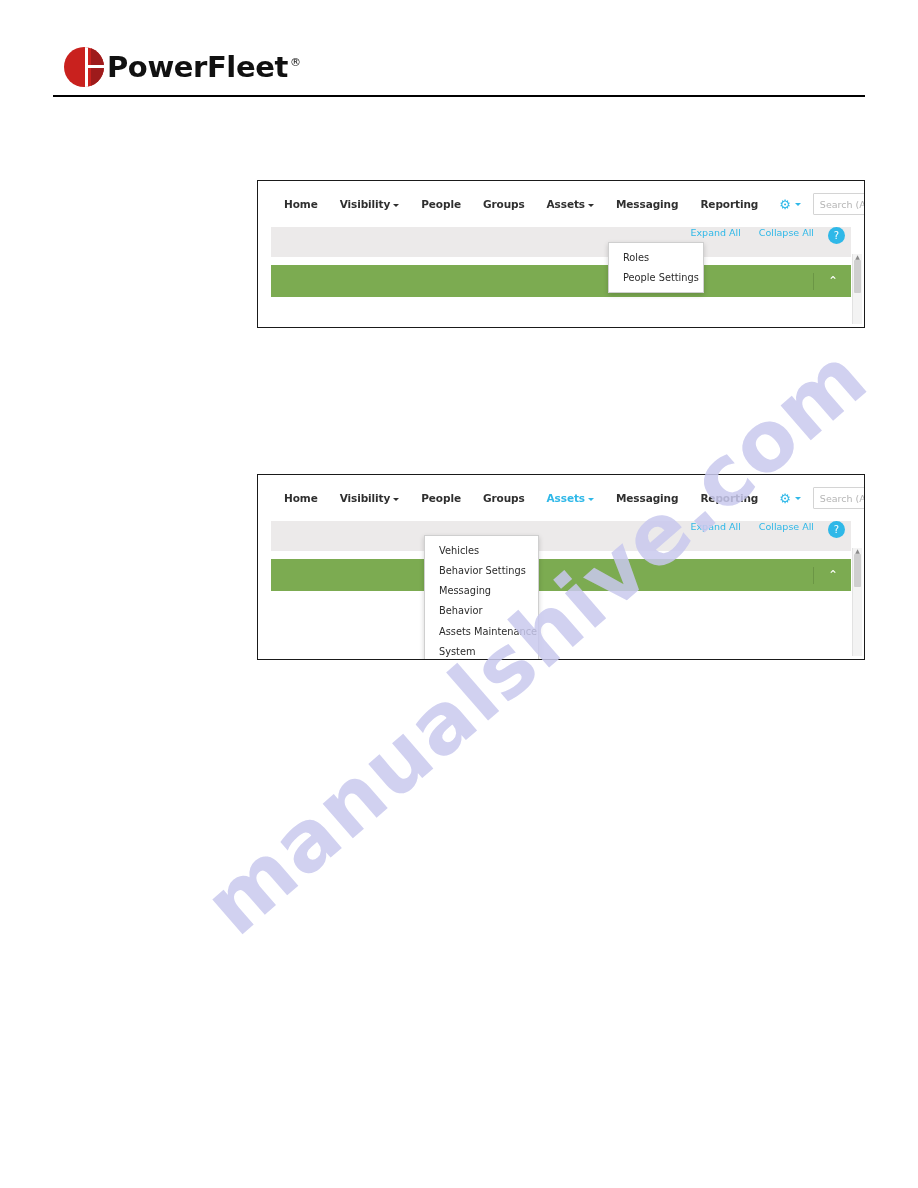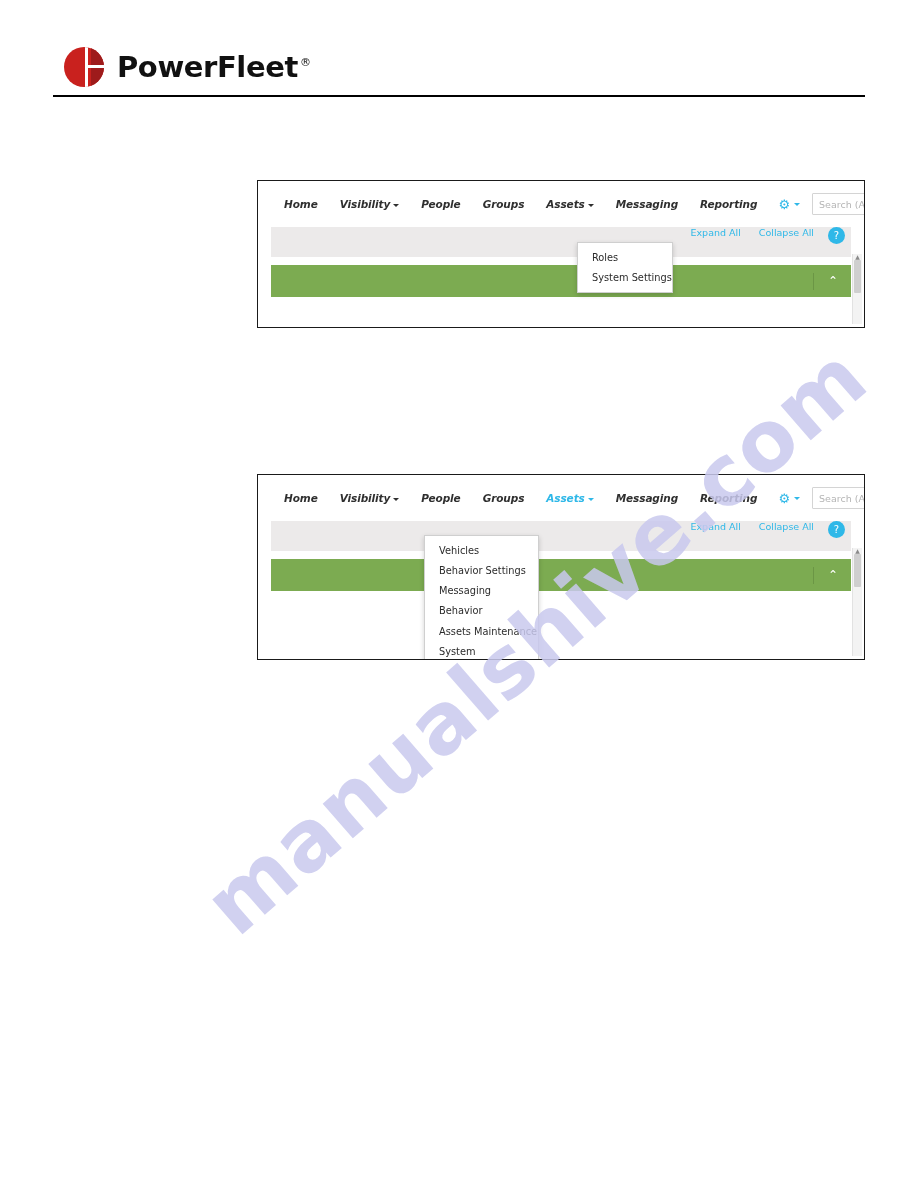--- a/index.html
+++ b/index.html
@@ -49,21 +49,21 @@
     transform: rotate(-41deg);
   }
 
   
   .brand {
     position: absolute;
     left: 64px;
     top: 47px;
     display: flex;
     align-items: center;
-    gap: 13px;
+    gap: 3px;
     z-index: 2;
   }
   .logo-mark {
     position: relative;
     width: 40px;
     height: 40px;
     border-radius: 50%;
     background: #c9211e;
     overflow: hidden;
     flex: 0 0 auto;
@@ -148,21 +148,20 @@
     height: 46px;
     background: #ffffff;
     display: flex;
     align-items: center;
     padding-left: 15px;
     box-sizing: border-box;
   }
   .nav-items {
     display: flex;
     align-items: flex-start;
-    font-style: italic;
   }
   .nav-item {
     font-family: "DejaVu Sans", sans-serif;
     font-size: 10.5px;
     font-weight: 700;
     color: #2f2f2f;
     padding: 0 11px;
     white-space: nowrap;
     cursor: pointer;
     letter-spacing: -0.1px;
@@ -321,21 +320,21 @@
   .dd-item {
     font-family: "DejaVu Sans", sans-serif;
     font-size: 9.8px;
     color: #2b2b2b;
     padding: 4.5px 14px;
     white-space: nowrap;
     cursor: pointer;
     line-height: 1.15;
   }
   .dd-settings {
-    left: 319px;
+    left: 350px;
     top: 61px;
     width: 96px;
   }
   .dd-assets {
     left: 166px;
     top: 60px;
     width: 115px;
   }
 </style>
 </head>
@@ -384,21 +383,21 @@
       <span class="chevron-up">⌃</span>
     </div>
 
     <div class="scroll-track">
       <div class="scroll-arrow">▲</div>
       <div class="scroll-thumb"></div>
     </div>
 
     <div class="dropdown dd-settings">
       <div class="dd-item">Roles</div>
-      <div class="dd-item">System Settings</div>
+      <div class="dd-item">People Settings</div>
     </div>
   </div>
 
   <div class="shot shot-2">
 
     <div class="navbar">
       <div class="nav-items">
         <div class="nav-item"><span>Home</span></div>
         <div class="nav-item"><span>Visibility</span><span class="caret"></span></div>
         <div class="nav-item"><span>People</span></div>

